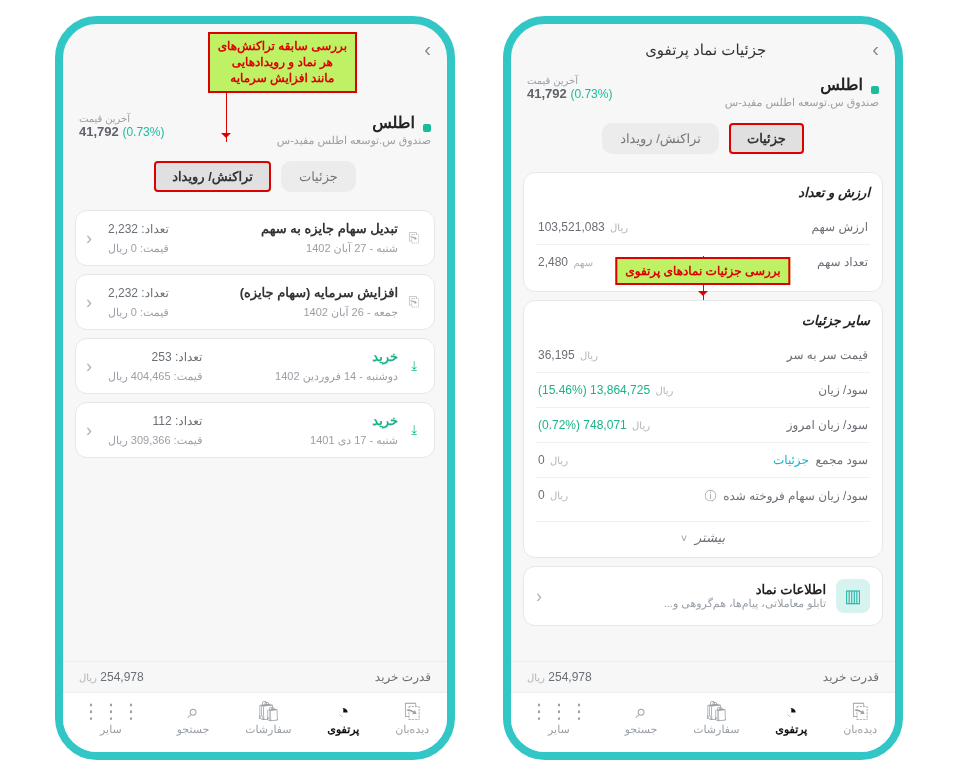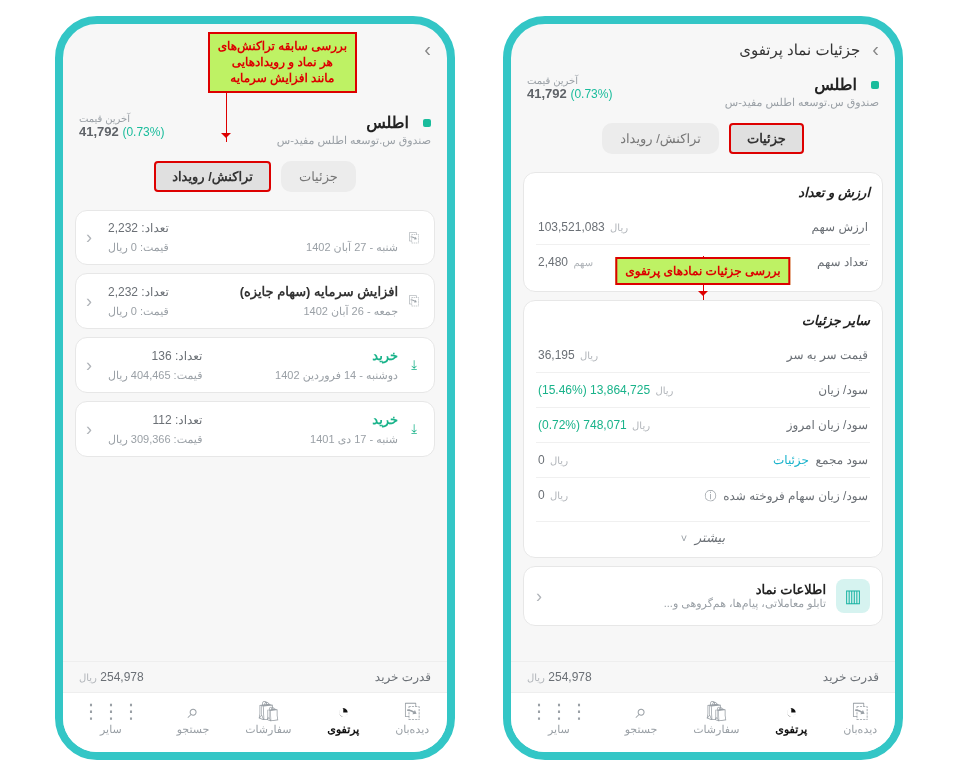--- a/index.html
+++ b/index.html
@@ -32,20 +32,21 @@
     padding: 10px 12px 6px 12px;
     gap: 8px;
   }
   .hdr .back {
     font-size: 20px;
     color: #888;
     padding: 4px;
   }
   .hdr .ttl {
     flex: 1;
+    text-align: center;
     font-size: 15px;
     color: #333;
     font-weight: 500;
   }
   
   .anno {
     position: absolute;
     top: 10px;
     right: 50%;
     transform: translateX(50%);
@@ -75,22 +76,22 @@
   }
   
   .sumrow {
     display: flex;
     justify-content: space-between;
     align-items: flex-start;
     padding: 4px 16px 0 16px;
   }
   .sumrow .sym {
     display: flex;
-    align-items: center;
-    gap: 14px;
+    align-items: flex-end;
+    gap: 8px;
   }
   .sumrow .dot {
     width: 8px; height: 8px; border-radius: 2px;
     background: #1abc9c;
   }
   .sumrow .name { font-size: 16px; font-weight: 700; color: #222; }
   .sumrow .desc { font-size: 11px; color: #9aa0a6; margin-top: 2px; text-align: right;}
   .sumrow .prlbl { font-size: 10px; color: #9aa0a6; text-align: left; }
   .sumrow .prval { font-size: 13px; text-align: left;}
   .sumrow .pct { color: #1abc9c; font-size: 12px; }
@@ -374,39 +375,40 @@
 
   <div class="tabs">
     <div class="tab">جزئیات</div>
     <div class="tab active hl">تراکنش/ رویداد</div>
   </div>
 
   <div class="flex1">
 
     <div class="txn">
       <span class="tic">⎘</span>
+      <span class="ttitle">تبدیل سهام جایزه به سهم</span>
       <span class="tcount">تعداد: 2,232</span>
       <span class="tarr">‹</span>
       <span class="tdate">شنبه - 27 آبان 1402</span>
       <span class="tprice">قیمت: 0 ریال</span>
     </div>
 
     <div class="txn">
       <span class="tic">⎘</span>
       <span class="ttitle">افزایش سرمایه (سهام جایزه)</span>
       <span class="tcount">تعداد: 2,232</span>
       <span class="tarr">‹</span>
       <span class="tdate">جمعه - 26 آبان 1402</span>
       <span class="tprice">قیمت: 0 ریال</span>
     </div>
 
     <div class="txn">
       <span class="tic" style="color:#19b38a;">⤓</span>
       <span class="ttitle green">خرید</span>
-      <span class="tcount">تعداد: 136</span>
+      <span class="tcount">تعداد: 253</span>
       <span class="tarr">‹</span>
       <span class="tdate">دوشنبه - 14 فروردین 1402</span>
       <span class="tprice">قیمت: 404,465 ریال</span>
     </div>
 
     <div class="txn">
       <span class="tic" style="color:#19b38a;">⤓</span>
       <span class="ttitle green">خرید</span>
       <span class="tcount">تعداد: 112</span>
       <span class="tarr">‹</span>

